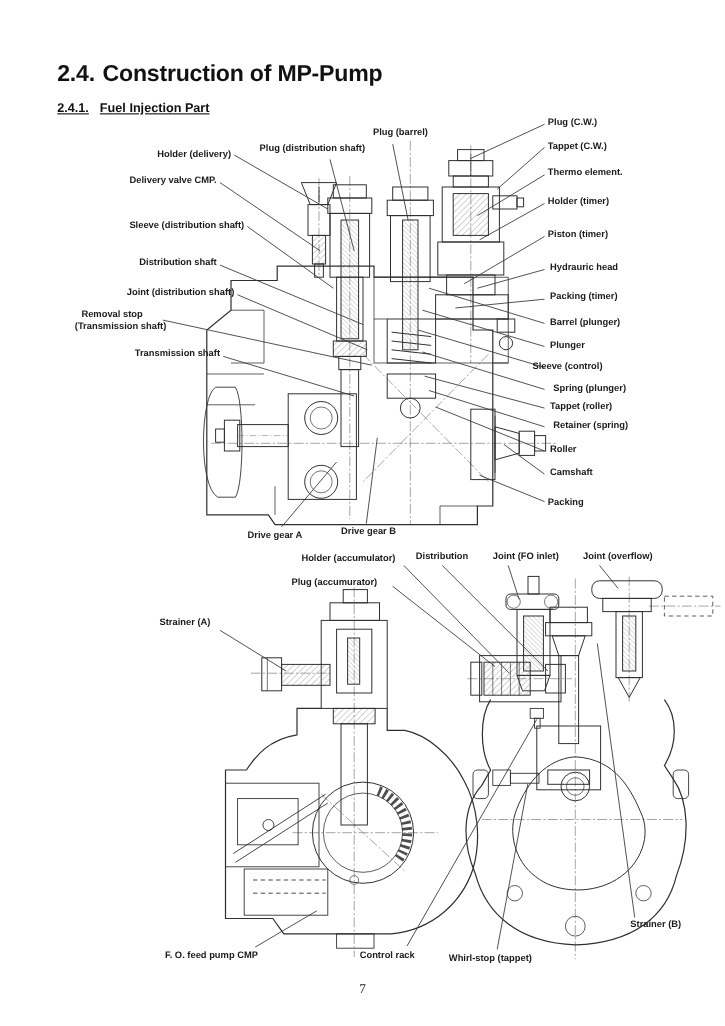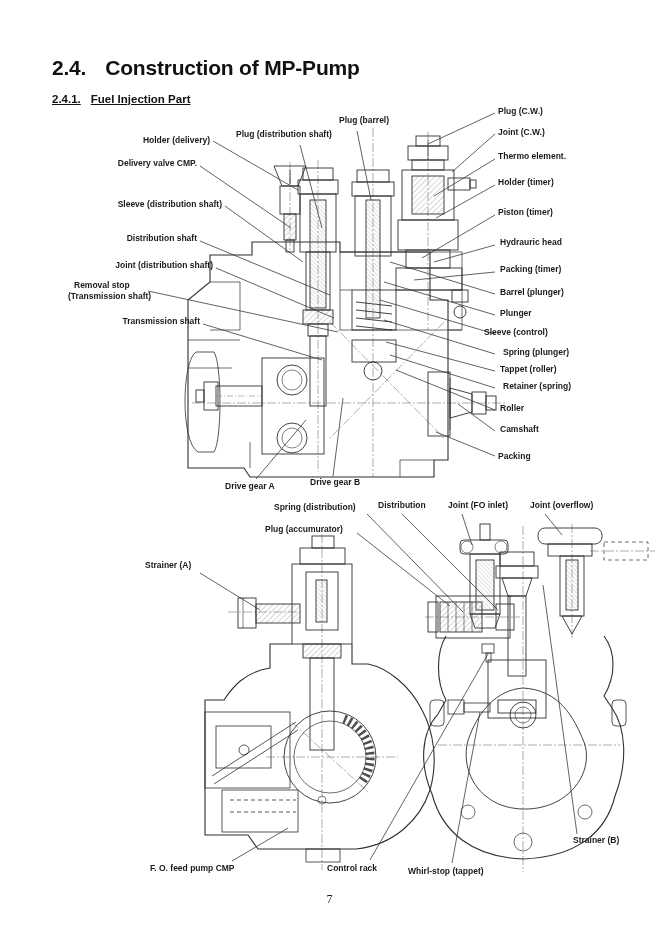--- a/index.html
+++ b/index.html
@@ -2,21 +2,21 @@
 <html><head>
 <meta charset="utf-8">
 <style>
   html,body{margin:0;padding:0;background:#e8e8e8;}
   .page{
     position:relative;width:659px;height:933px;background:#ffffff;
     font-family:"Liberation Sans",sans-serif;color:#111;overflow:hidden;
     margin:0 auto;
   }
   .h1{position:absolute;left:52px;top:56px;font-size:21px;font-weight:bold;letter-spacing:-0.2px;white-space:nowrap;}
-  .h1 .no{margin-right:19px;}
+  .h1 .no{margin-right:7px;}
   .h2{position:absolute;left:52px;top:93px;font-size:11.5px;font-weight:bold;white-space:nowrap;text-decoration:underline;}
   .h2 .no{margin-right:10px;}
   .lbl{position:absolute;font-size:8.5px;font-weight:bold;white-space:nowrap;line-height:1.3;color:#1a1a1a;}
   .lbl.ra{text-align:center;}
   .pageno{position:absolute;left:0;right:0;top:892px;text-align:center;
     font-family:"Liberation Serif",serif;font-size:12px;color:#222;}
   svg{position:absolute;left:0;top:0;}
   .two{line-height:1.35;}
   .two .ind{padding-left:6px;}
 </style>
@@ -313,40 +313,40 @@
   <div class="lbl ra" style="right:437px;top:199px">Sleeve (distribution shaft)</div>
   <div class="lbl ra" style="right:462px;top:233px">Distribution shaft</div>
   <div class="lbl ra" style="right:446px;top:260px">Joint (distribution shaft)</div>
   <div class="lbl two" style="left:68px;top:280px">
     <div class="ind">Removal stop</div>
     <div>(Transmission shaft)</div>
   </div>
   <div class="lbl ra" style="right:459px;top:316px">Transmission shaft</div>
 
   <div class="lbl" style="left:498px;top:106px">Plug (C.W.)</div>
-  <div class="lbl" style="left:498px;top:127px">Joint (C.W.)</div>
+  <div class="lbl" style="left:498px;top:127px">Tappet (C.W.)</div>
   <div class="lbl" style="left:498px;top:151px">Thermo element.</div>
   <div class="lbl" style="left:498px;top:177px">Holder (timer)</div>
   <div class="lbl" style="left:498px;top:207px">Piston (timer)</div>
   <div class="lbl" style="left:500px;top:237px">Hydrauric head</div>
   <div class="lbl" style="left:500px;top:264px">Packing (timer)</div>
   <div class="lbl" style="left:500px;top:287px">Barrel (plunger)</div>
   <div class="lbl" style="left:500px;top:308px">Plunger</div>
   <div class="lbl" style="left:484px;top:327px">Sleeve (control)</div>
   <div class="lbl" style="left:503px;top:347px">Spring (plunger)</div>
   <div class="lbl" style="left:500px;top:364px">Tappet (roller)</div>
   <div class="lbl" style="left:503px;top:381px">Retainer (spring)</div>
   <div class="lbl" style="left:500px;top:403px">Roller</div>
   <div class="lbl" style="left:500px;top:424px">Camshaft</div>
   <div class="lbl" style="left:498px;top:451px">Packing</div>
 
   <div class="lbl" style="left:225px;top:481px">Drive gear A</div>
   <div class="lbl" style="left:310px;top:477px">Drive gear B</div>
 
-  <div class="lbl" style="left:274px;top:502px">Spring (distribution)</div>
+  <div class="lbl" style="left:274px;top:502px">Holder (accumulator)</div>
   <div class="lbl" style="left:265px;top:524px">Plug (accumurator)</div>
   <div class="lbl" style="left:378px;top:500px">Distribution</div>
   <div class="lbl" style="left:448px;top:500px">Joint (FO inlet)</div>
   <div class="lbl" style="left:530px;top:500px">Joint (overflow)</div>
   <div class="lbl" style="left:145px;top:560px">Strainer (A)</div>
   <div class="lbl" style="left:150px;top:863px">F. O. feed pump CMP</div>
   <div class="lbl" style="left:327px;top:863px">Control rack</div>
   <div class="lbl" style="left:408px;top:866px">Whirl-stop (tappet)</div>
   <div class="lbl" style="left:573px;top:835px">Strainer (B)</div>
 

